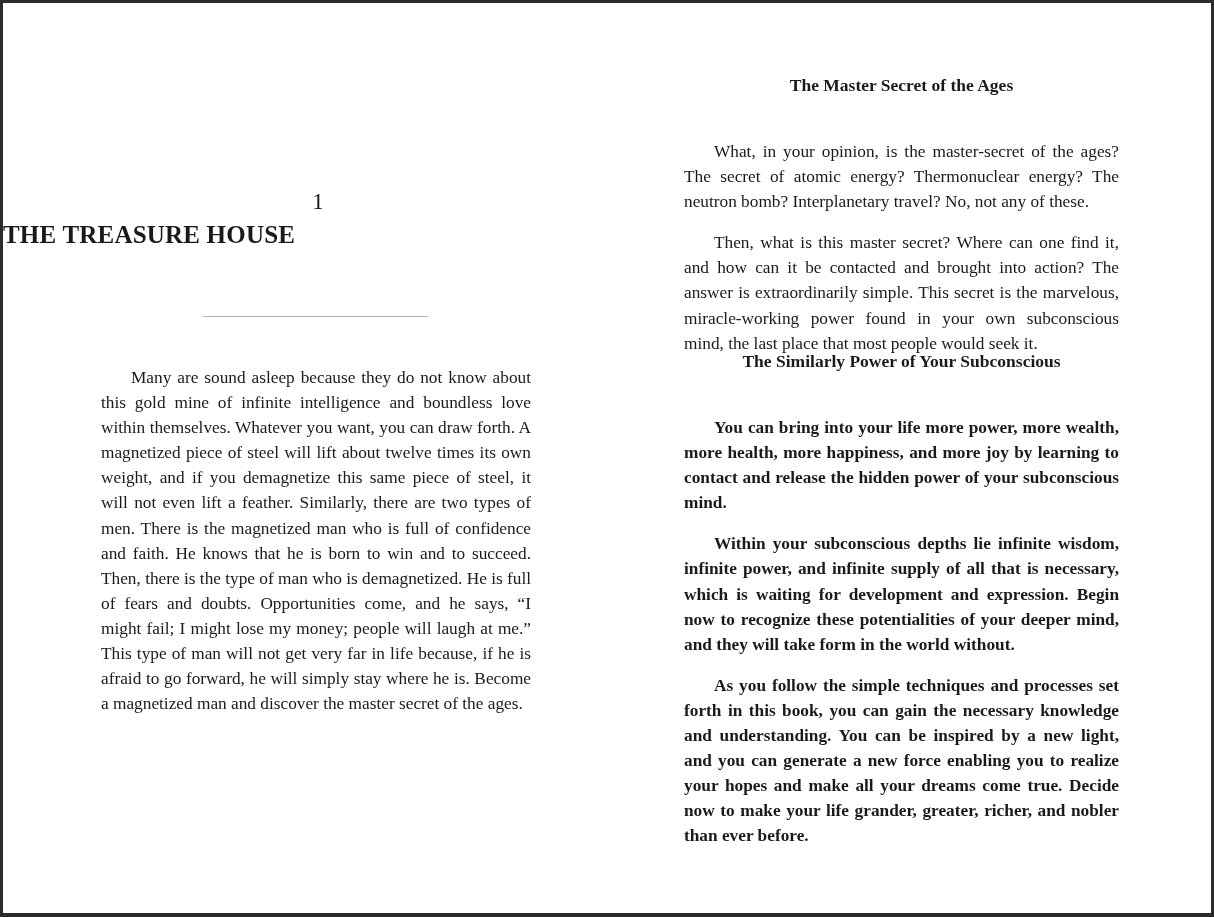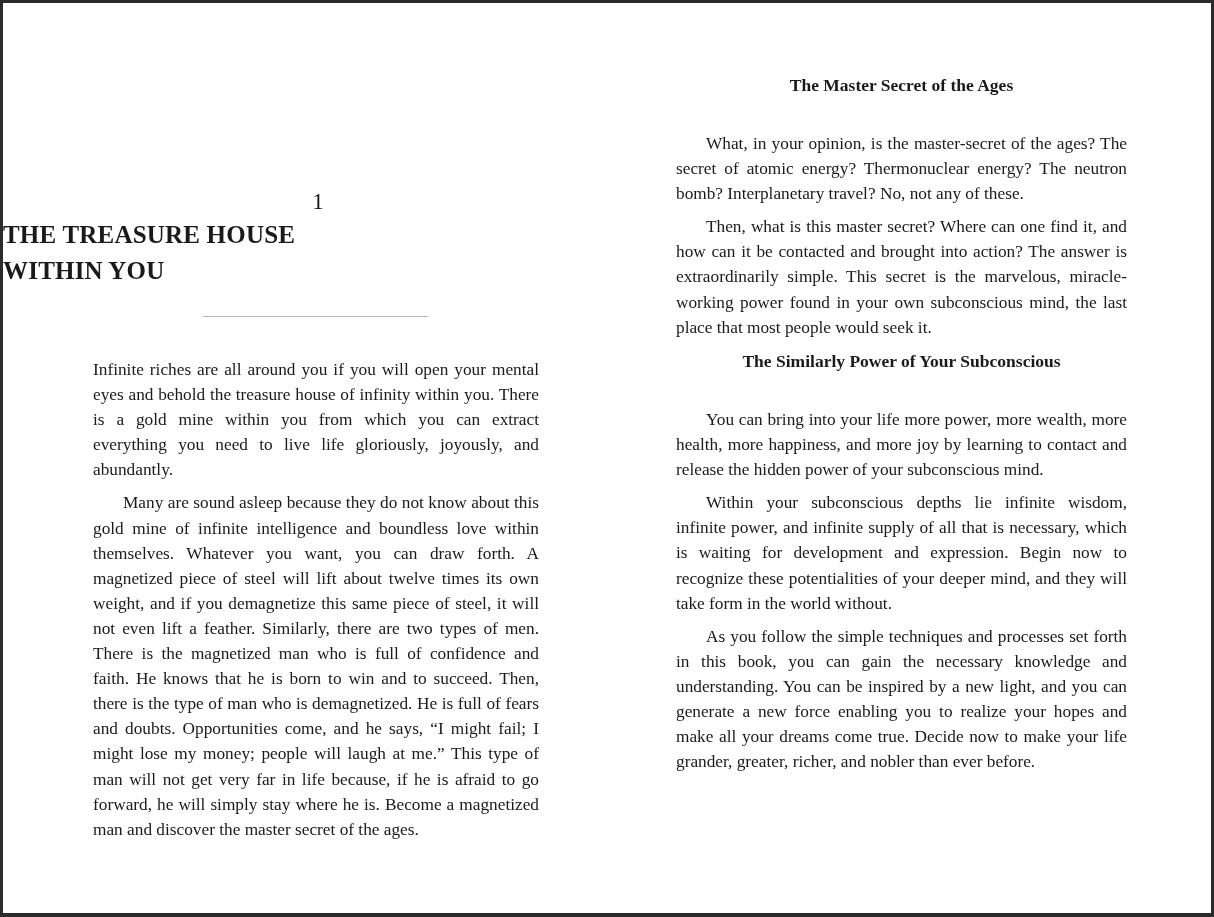--- a/index.html
+++ b/index.html
@@ -49,22 +49,22 @@
     background: #b5b5b5;
   }
   .body-text {
     position: absolute;
     font-size: 17.3px;
     line-height: 25.1px;
     text-align: justify;
   }
   .left-body { left: 82px; top: 346px; width: 462px; }
   .right-body-1 { left: 61px; top: 120px; width: 467px; }
-  .right-body-2 { left: 61px; top: 396px; width: 467px; }
-  .body-text p { margin: 8px; }
+  .right-body-2 { left: 61px; top: 396px; width: 467px; font-weight: bold; }
+  .body-text p { margin: 16px; }
   .body-text p.indent { text-indent: 30px; }
 
   .section-heading {
     position: absolute;
     left: 61px; width: 467px;
     text-align: center;
     font-size: 17.5px;
     font-weight: bold;
     line-height: 24px;
   }
@@ -73,25 +73,23 @@
 </style>
 </head>
 <body>
 
 <div class="spread">
 
   <div class="page page-left">
     <div class="chapter-number">1</div>
     <div class="chapter-title">
       <div>THE TREASURE HOUSE</div>
-      <div>WITHIN YOU</div>
     </div>
     <div class="chapter-rule"></div>
     <div class="body-text left-body">
-      <p>Infinite riches are all around you if you will open your mental eyes and behold the treasure house of infinity within you. There is a gold mine within you from which you can extract everything you need to live life gloriously, joyously, and abundantly.</p>
       <p class="indent">Many are sound asleep because they do not know about this gold mine of infinite intelligence and boundless love within themselves. Whatever you want, you can draw forth. A magnetized piece of steel will lift about twelve times its own weight, and if you demagnetize this same piece of steel, it will not even lift a feather. Similarly, there are two types of men. There is the magnetized man who is full of confidence and faith. He knows that he is born to win and to succeed. Then, there is the type of man who is demagnetized. He is full of fears and doubts. Opportunities come, and he says, “I might fail; I might lose my money; people will laugh at me.” This type of man will not get very far in life because, if he is afraid to go forward, he will simply stay where he is. Become a magnetized man and discover the master secret of the ages.</p>
     </div>
   </div>
 
   <div class="page page-right">
     <div class="section-heading sh1">The Master Secret of the Ages</div>
     <div class="body-text right-body-1">
       <p class="indent">What, in your opinion, is the master-secret of the ages? The secret of atomic energy? Thermonuclear energy? The neutron bomb? Interplanetary travel? No, not any of these.</p>
       <p class="indent">Then, what is this master secret? Where can one find it, and how can it be contacted and brought into action? The answer is extraordinarily simple. This secret is the marvelous, miracle-working power found in your own subconscious mind, the last place that most people would seek it.</p>
     </div>

